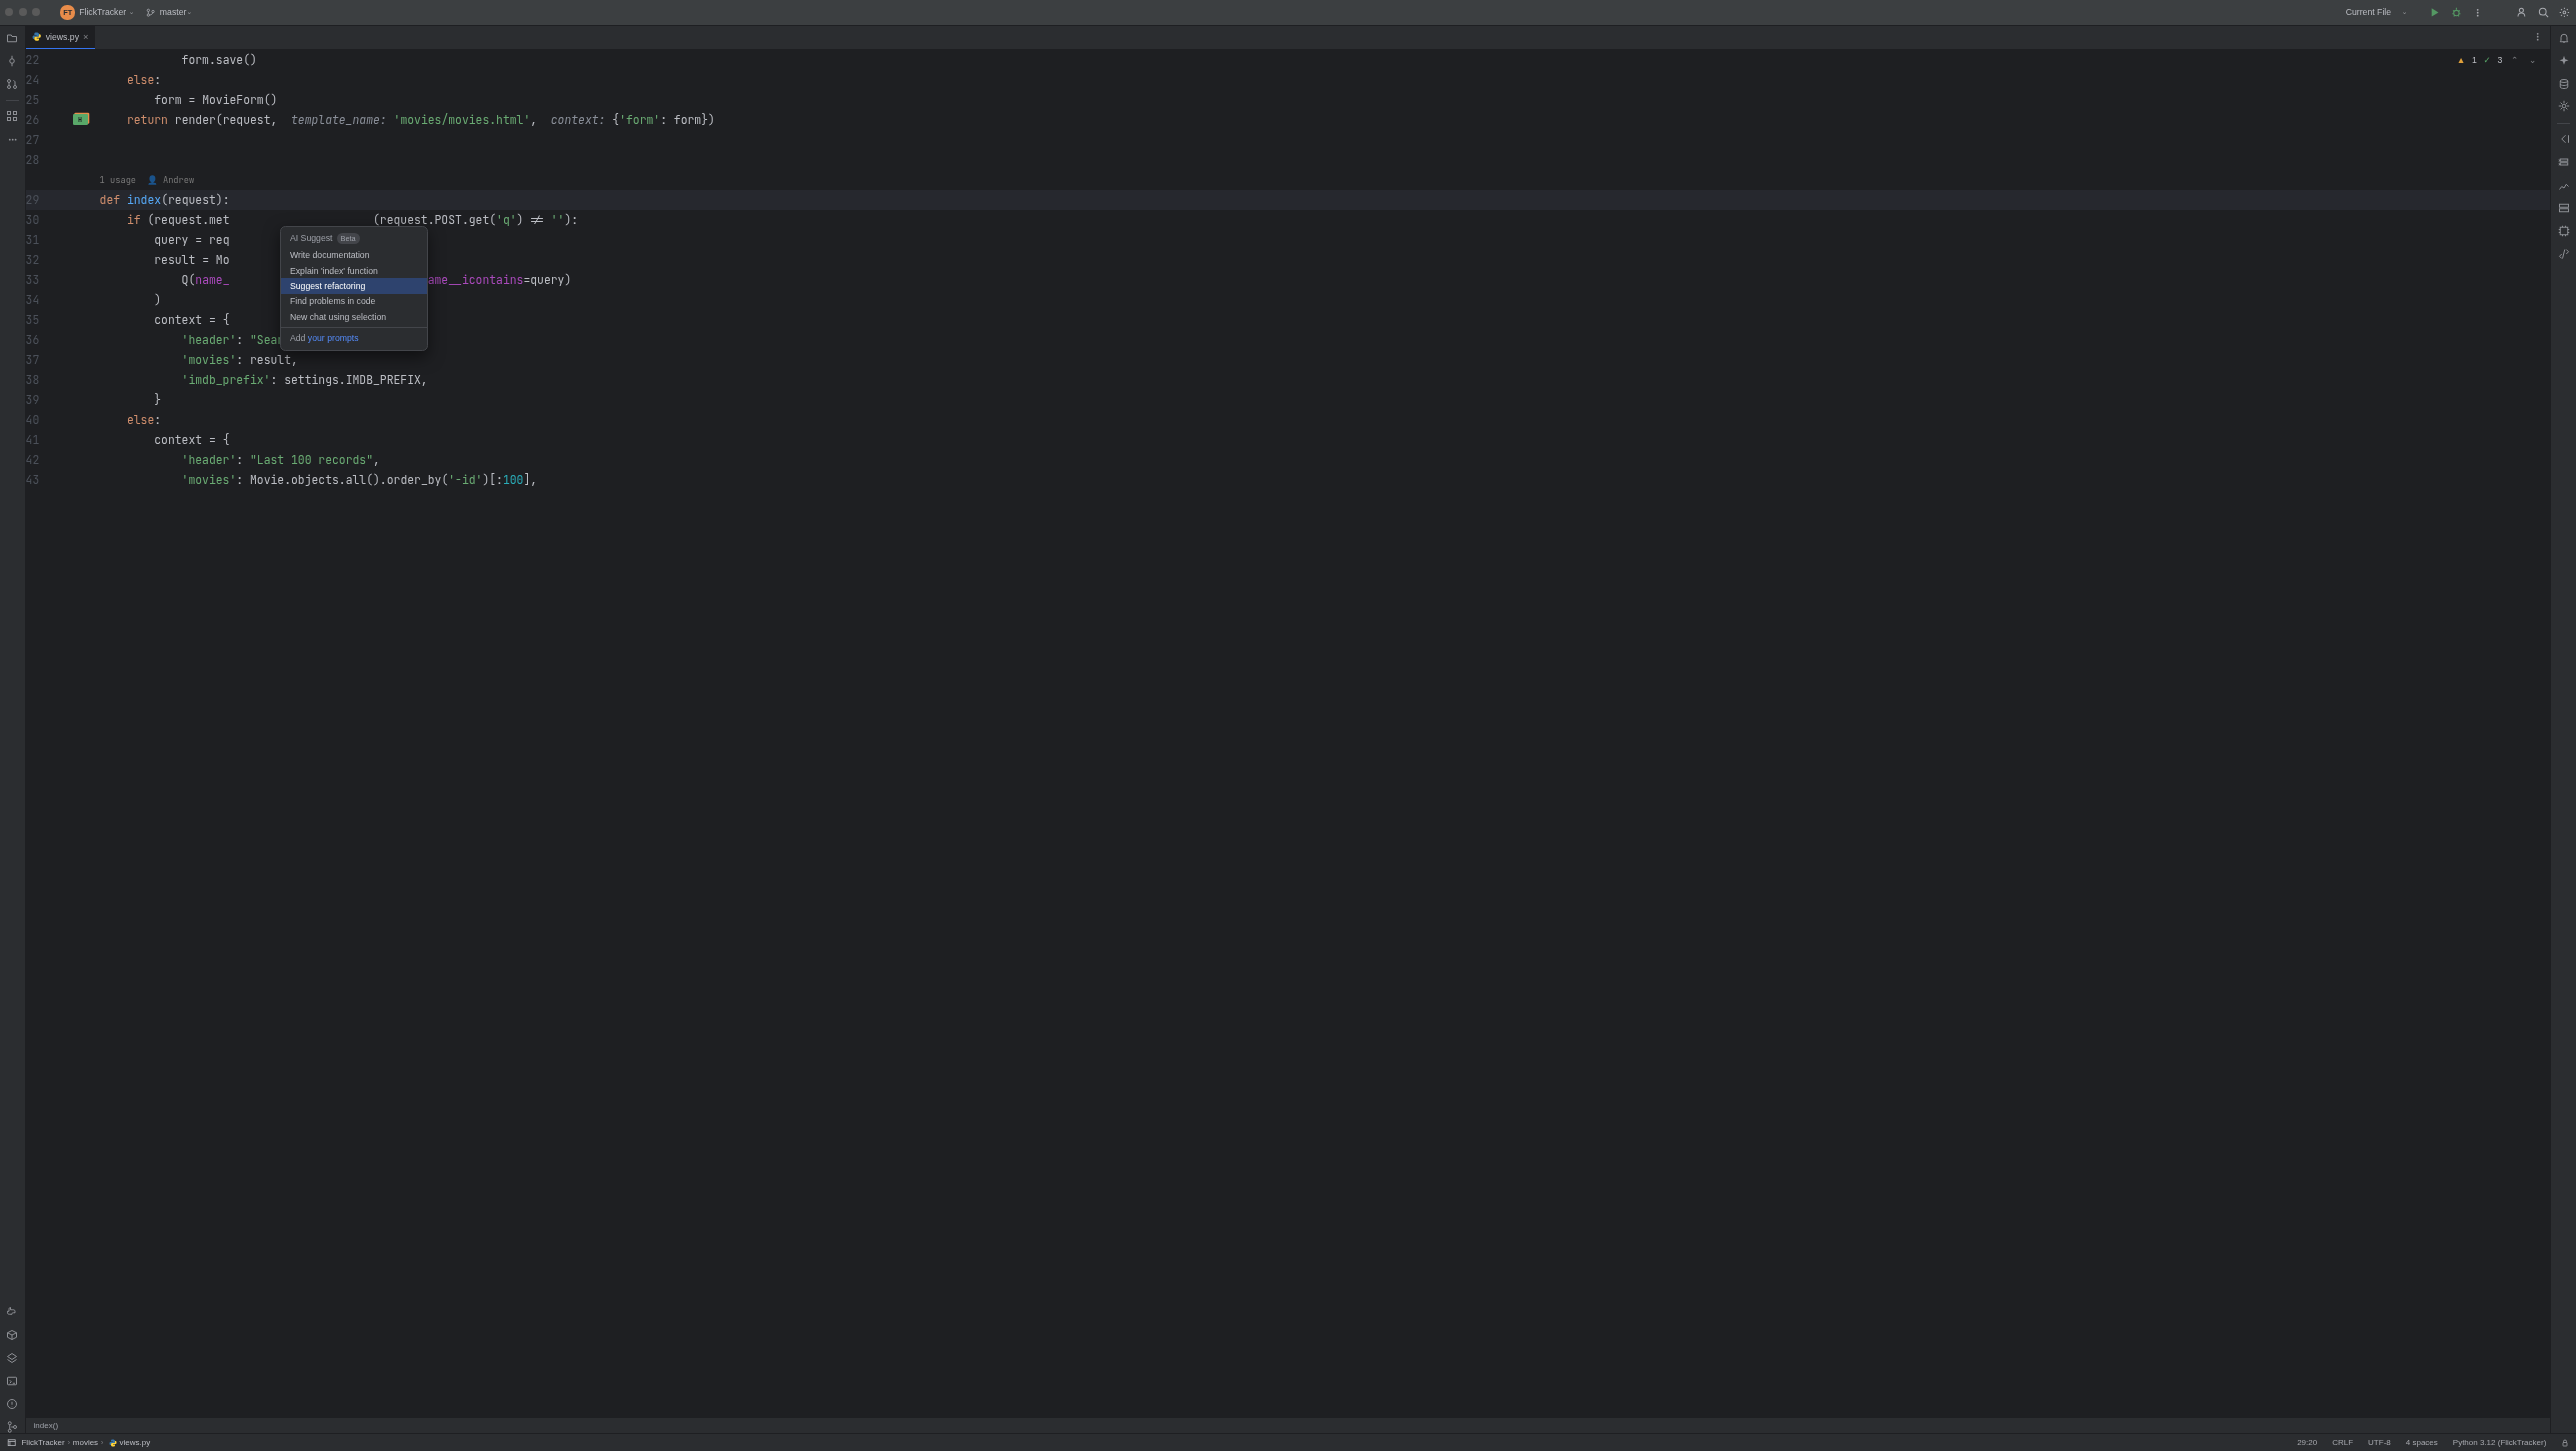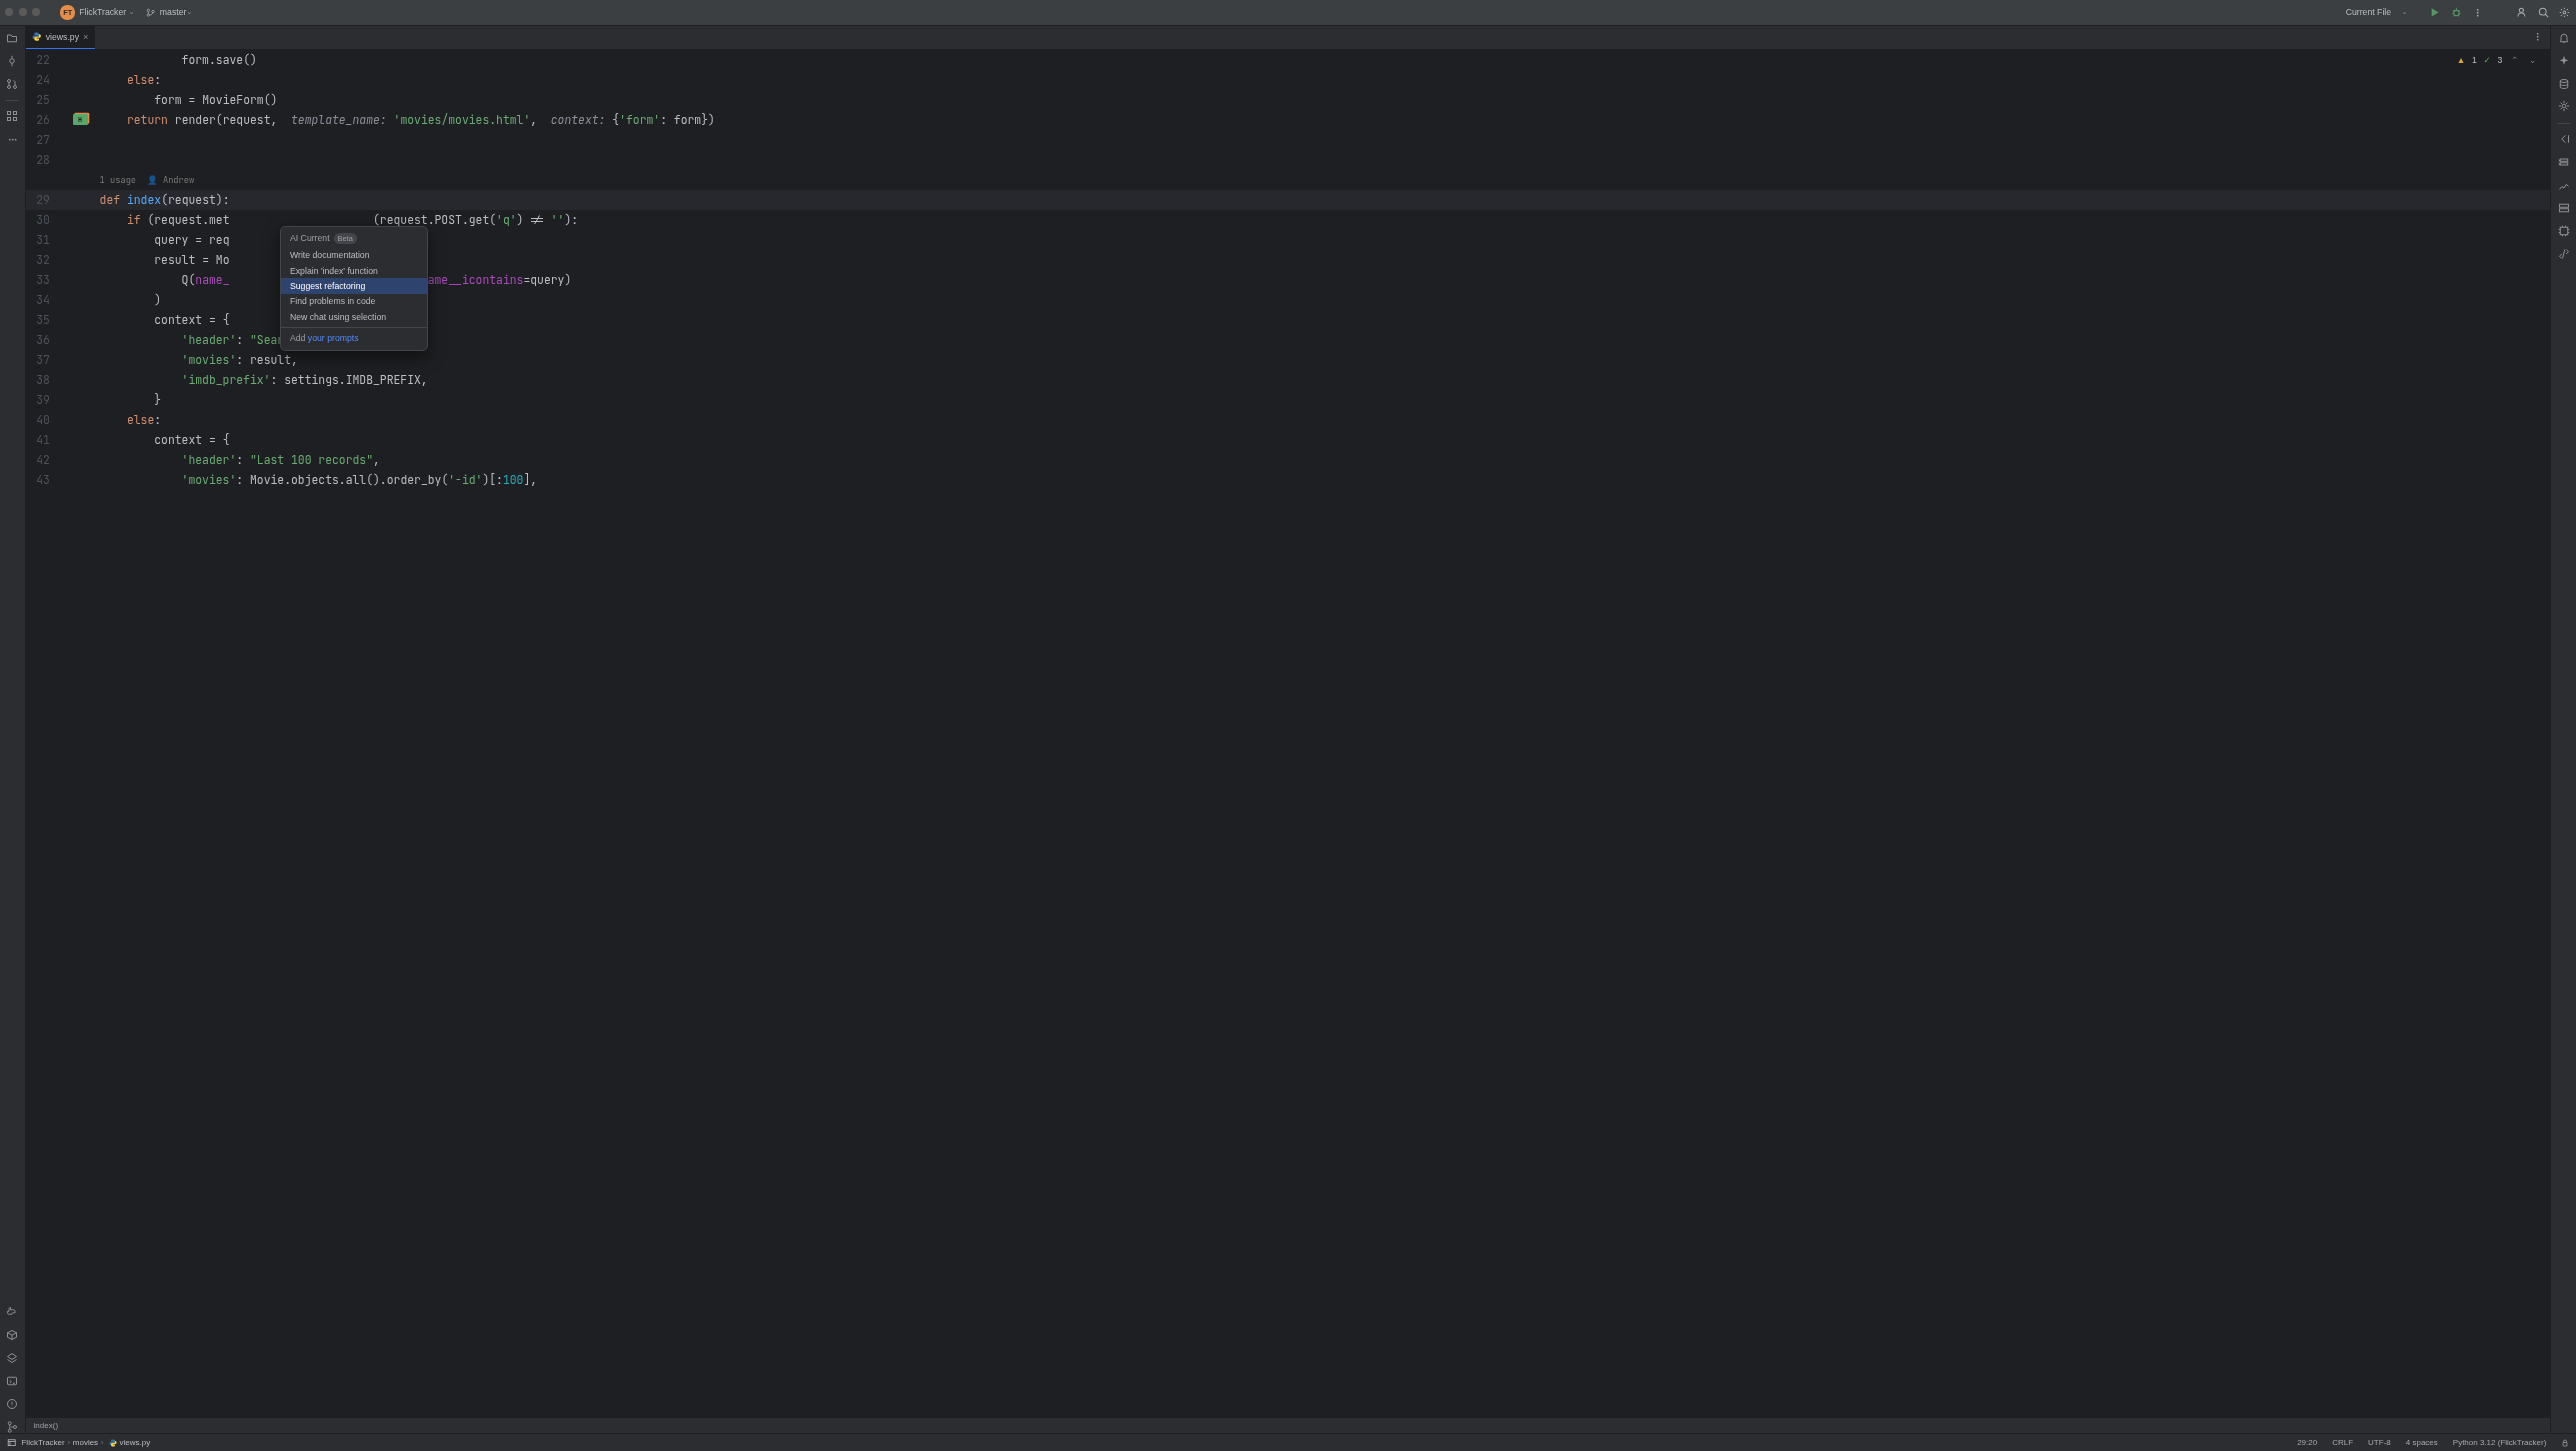--- a/index.html
+++ b/index.html
@@ -60,21 +60,21 @@
 .tabs-menu { padding: 0 8px; opacity: 0.7; cursor: pointer; }
 
 .code-wrap { flex: 1; position: relative; overflow: hidden; }
 .code-scroll { position: absolute; inset: 0; overflow: auto; }
 .code-inner {
   font-family: "JetBrains Mono", "SF Mono", Consolas, monospace;
   font-size: 11.4px; line-height: 20px;
 }
 .line { display: flex; white-space: pre; }
 .lineno {
-  width: 47px; text-align: center; padding-right: 12px; color: #4b5059;
+  width: 47px; text-align: left; padding-right: 12px; color: #4b5059;
   user-select: none; flex-shrink: 0;
 }
 .gutter-mark {
   width: 27px; flex-shrink: 0; display: flex; align-items: center; justify-content: flex-start;
 }
 .h-mark {
   width: 15px; height: 10.8px; background: #59a869; border-radius: 1.3px;
   display: flex; align-items: center; justify-content: center;
   color: #1e1f22; font-size: 6.7px; font-weight: bold;
   box-shadow: 1.3px -1.3px 0 #e88c4a;
@@ -345,21 +345,21 @@
             <div class="line"><span class="lineno">39</span><span class="gutter-mark"></span><span class="code">        }</span></div>
             <div class="line"><span class="lineno">40</span><span class="gutter-mark"></span><span class="code">    <span class="kw">else</span>:</span></div>
             <div class="line"><span class="lineno">41</span><span class="gutter-mark"></span><span class="code">        <span class="ident">context</span> = {</span></div>
             <div class="line"><span class="lineno">42</span><span class="gutter-mark"></span><span class="code">            <span class="str">'header'</span>: <span class="str">"Last 100 records"</span>,</span></div>
             <div class="line"><span class="lineno">43</span><span class="gutter-mark"></span><span class="code">            <span class="str">'movies'</span>: <span class="ident">Movie</span>.<span class="ident">objects</span>.<span class="call">all</span>().<span class="call">order_by</span>(<span class="str">'-id'</span>)[:<span class="num">100</span>],</span></div>
           </div>
       </div>
 
       <div class="popup">
         <div class="popup-header">
-          <span>AI Current</span>
+          <span>AI Suggest</span>
           <span class="beta-badge">Beta</span>
         </div>
         <div class="popup-item">Write documentation</div>
         <div class="popup-item">Explain 'index' function</div>
         <div class="popup-item sel">Suggest refactoring</div>
         <div class="popup-item">Find problems in code</div>
         <div class="popup-item">New chat using selection</div>
         <div class="popup-sep"></div>
         <div class="popup-footer">
           <span>Add </span><span class="popup-link">your prompts</span>

